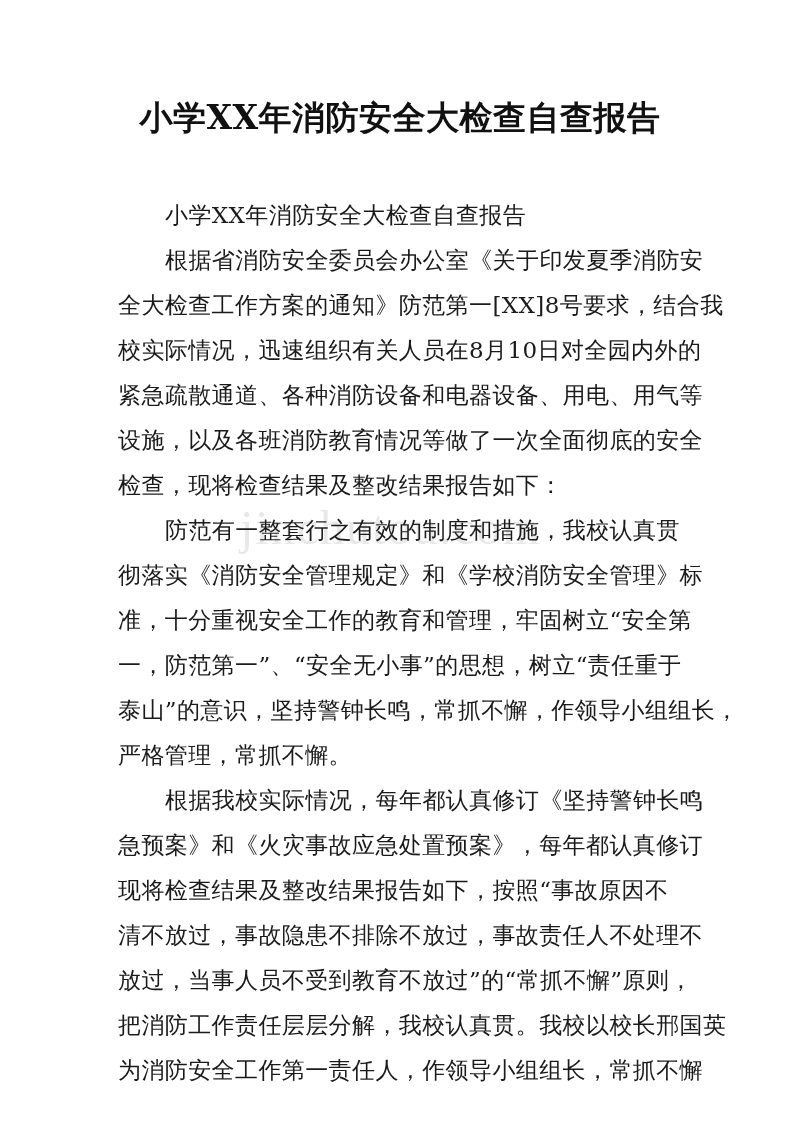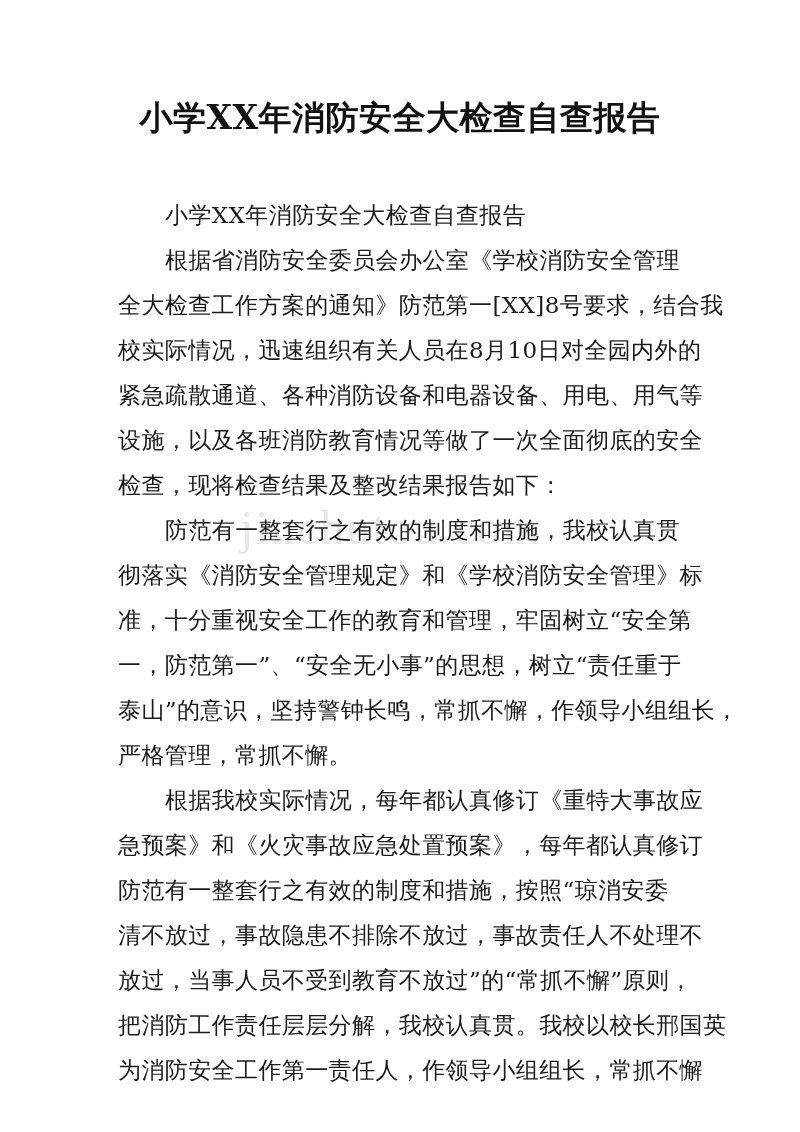--- a/index.html
+++ b/index.html
@@ -16,32 +16,32 @@
 </style>
 </head>
 <body>
 
 <div>
   <div class="title">小学XX年消防安全大检查自查报告</div>
 
   <div class="watermark">jinchutou.com</div>
 
   <div class="line indent" style="top:200px">小学XX年消防安全大检查自查报告</div>
-  <div class="line indent" style="top:245px">根据省消防安全委员会办公室《学校消防安全管理</div>
+  <div class="line indent" style="top:245px">根据省消防安全委员会办公室《关于印发夏季消防安</div>
   <div class="line" style="top:290px">全大检查工作方案的通知》防范第一[XX]8号要求，结合我</div>
   <div class="line" style="top:335px">校实际情况，迅速组织有关人员在8月10日对全园内外的</div>
   <div class="line" style="top:380px">紧急疏散通道、各种消防设备和电器设备、用电、用气等</div>
   <div class="line" style="top:425px">设施，以及各班消防教育情况等做了一次全面彻底的安全</div>
   <div class="line" style="top:470px">检查，现将检查结果及整改结果报告如下：</div>
   <div class="line indent" style="top:515px">防范有一整套行之有效的制度和措施，我校认真贯</div>
   <div class="line" style="top:560px">彻落实《消防安全管理规定》和《学校消防安全管理》标</div>
   <div class="line" style="top:605px">准，十分重视安全工作的教育和管理，牢固树立“安全第</div>
   <div class="line" style="top:650px">一，防范第一”、“安全无小事”的思想，树立“责任重于</div>
   <div class="line" style="top:695px">泰山”的意识，坚持警钟长鸣，常抓不懈，作领导小组组长，</div>
   <div class="line" style="top:740px">严格管理，常抓不懈。</div>
-  <div class="line indent" style="top:785px">根据我校实际情况，每年都认真修订《重特大事故应</div>
+  <div class="line indent" style="top:785px">根据我校实际情况，每年都认真修订《坚持警钟长鸣</div>
   <div class="line" style="top:830px">急预案》和《火灾事故应急处置预案》，每年都认真修订</div>
-  <div class="line" style="top:875px">防范有一整套行之有效的制度和措施，按照“琼消安委</div>
+  <div class="line" style="top:875px">现将检查结果及整改结果报告如下，按照“事故原因不</div>
   <div class="line" style="top:920px">清不放过，事故隐患不排除不放过，事故责任人不处理不</div>
   <div class="line" style="top:965px">放过，当事人员不受到教育不放过”的“常抓不懈”原则，</div>
   <div class="line" style="top:1010px">把消防工作责任层层分解，我校认真贯。我校以校长邢国英</div>
   <div class="line" style="top:1055px">为消防安全工作第一责任人，作领导小组组长，常抓不懈</div>
 </div>
 
 </body></html>

